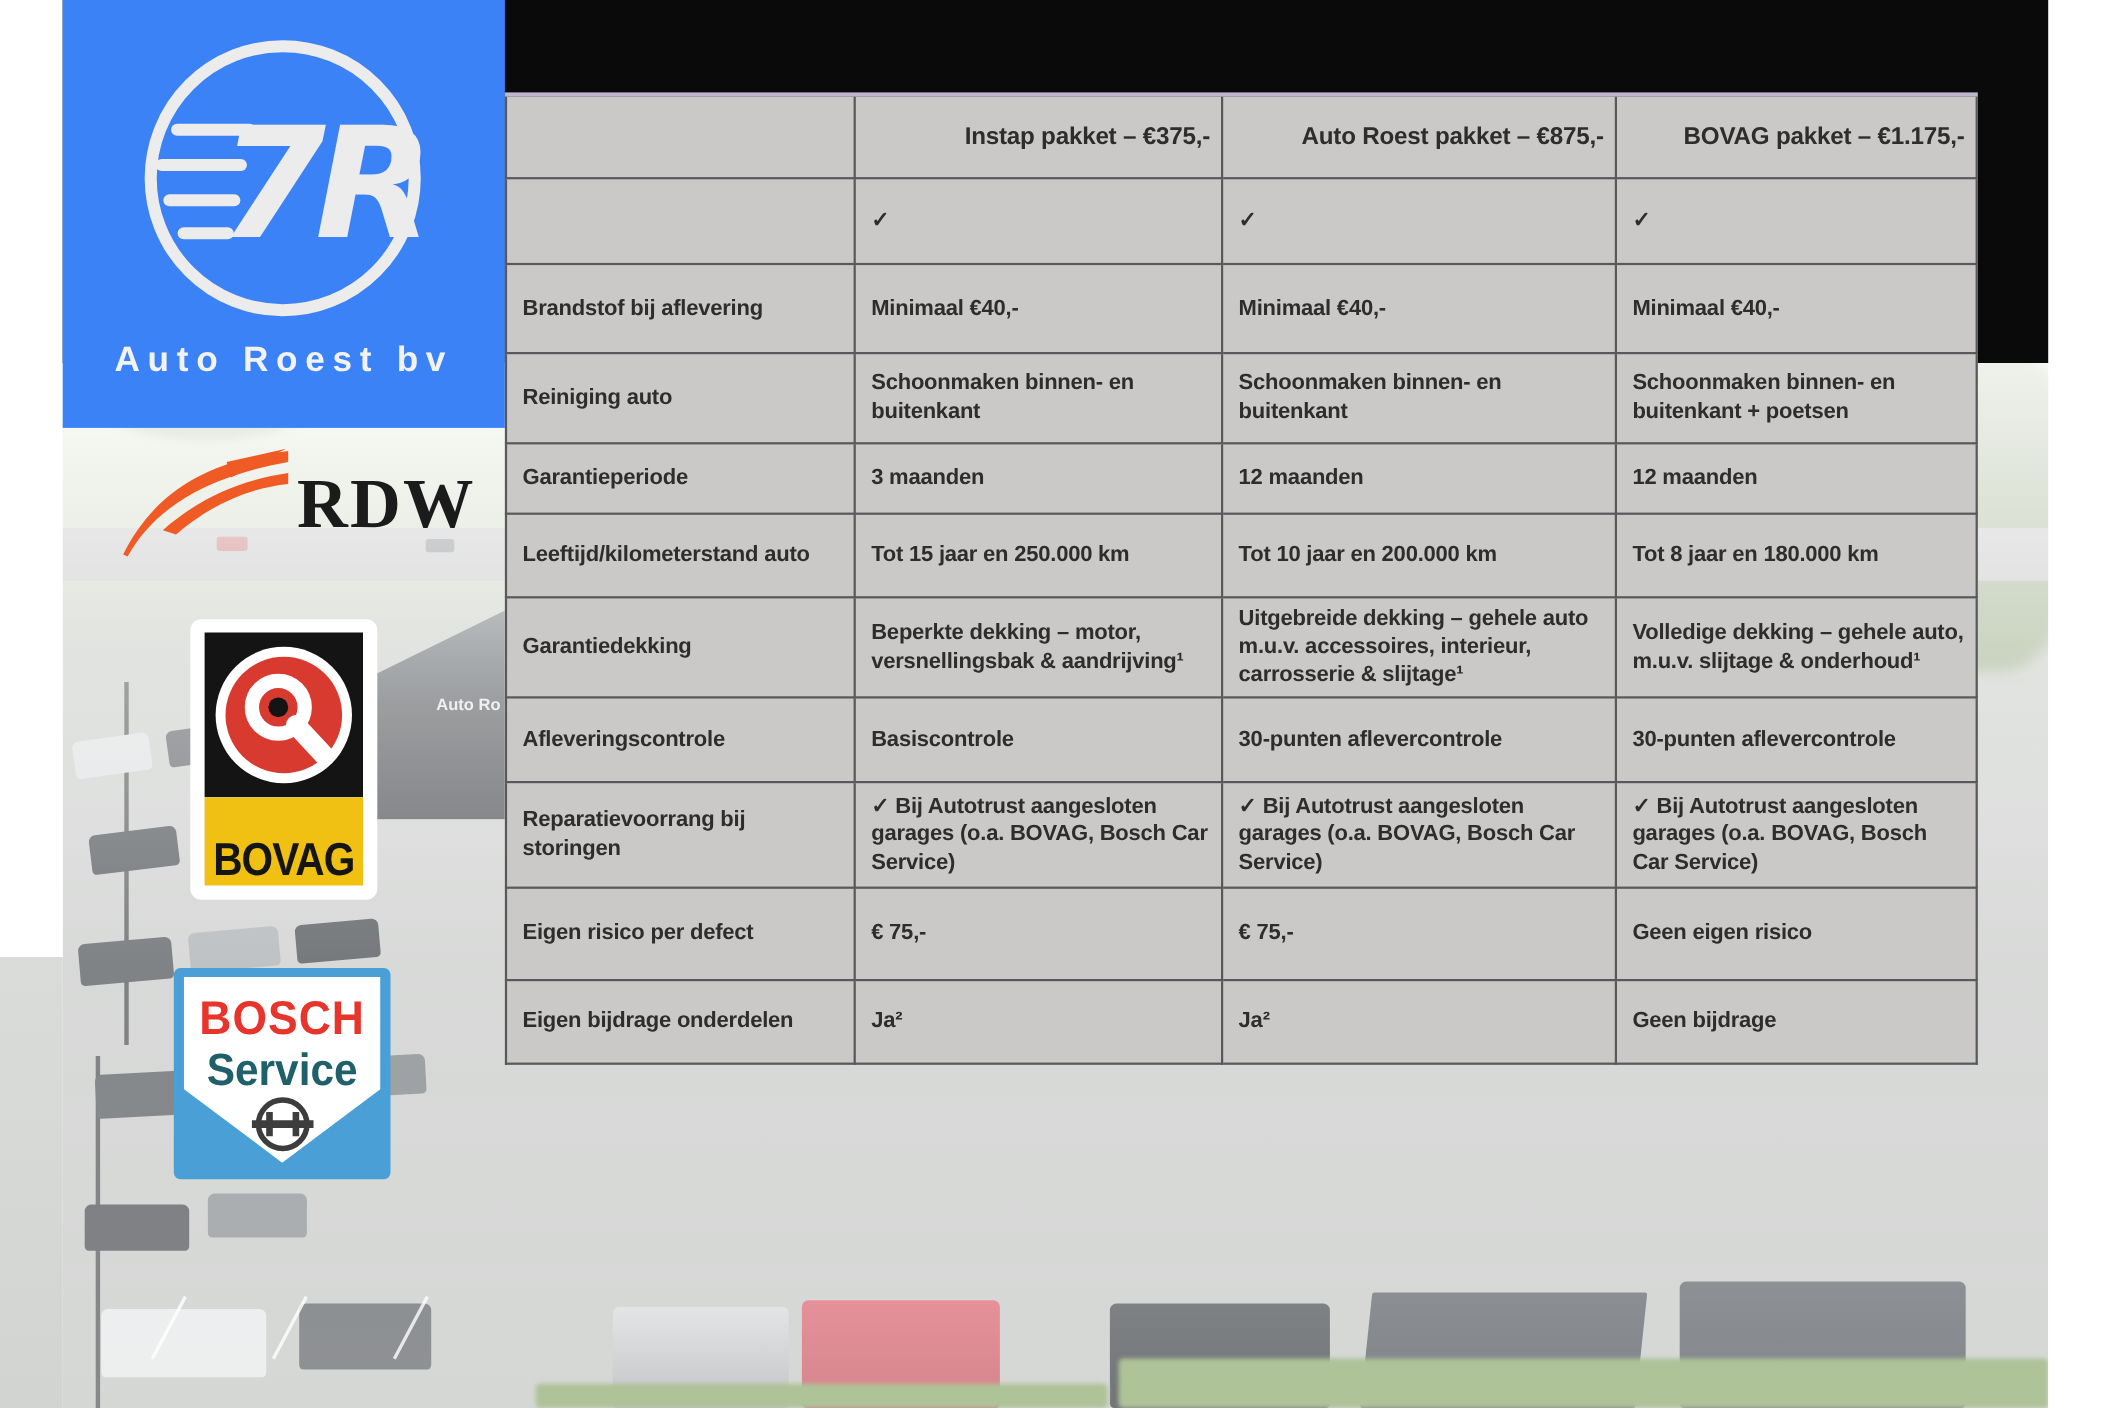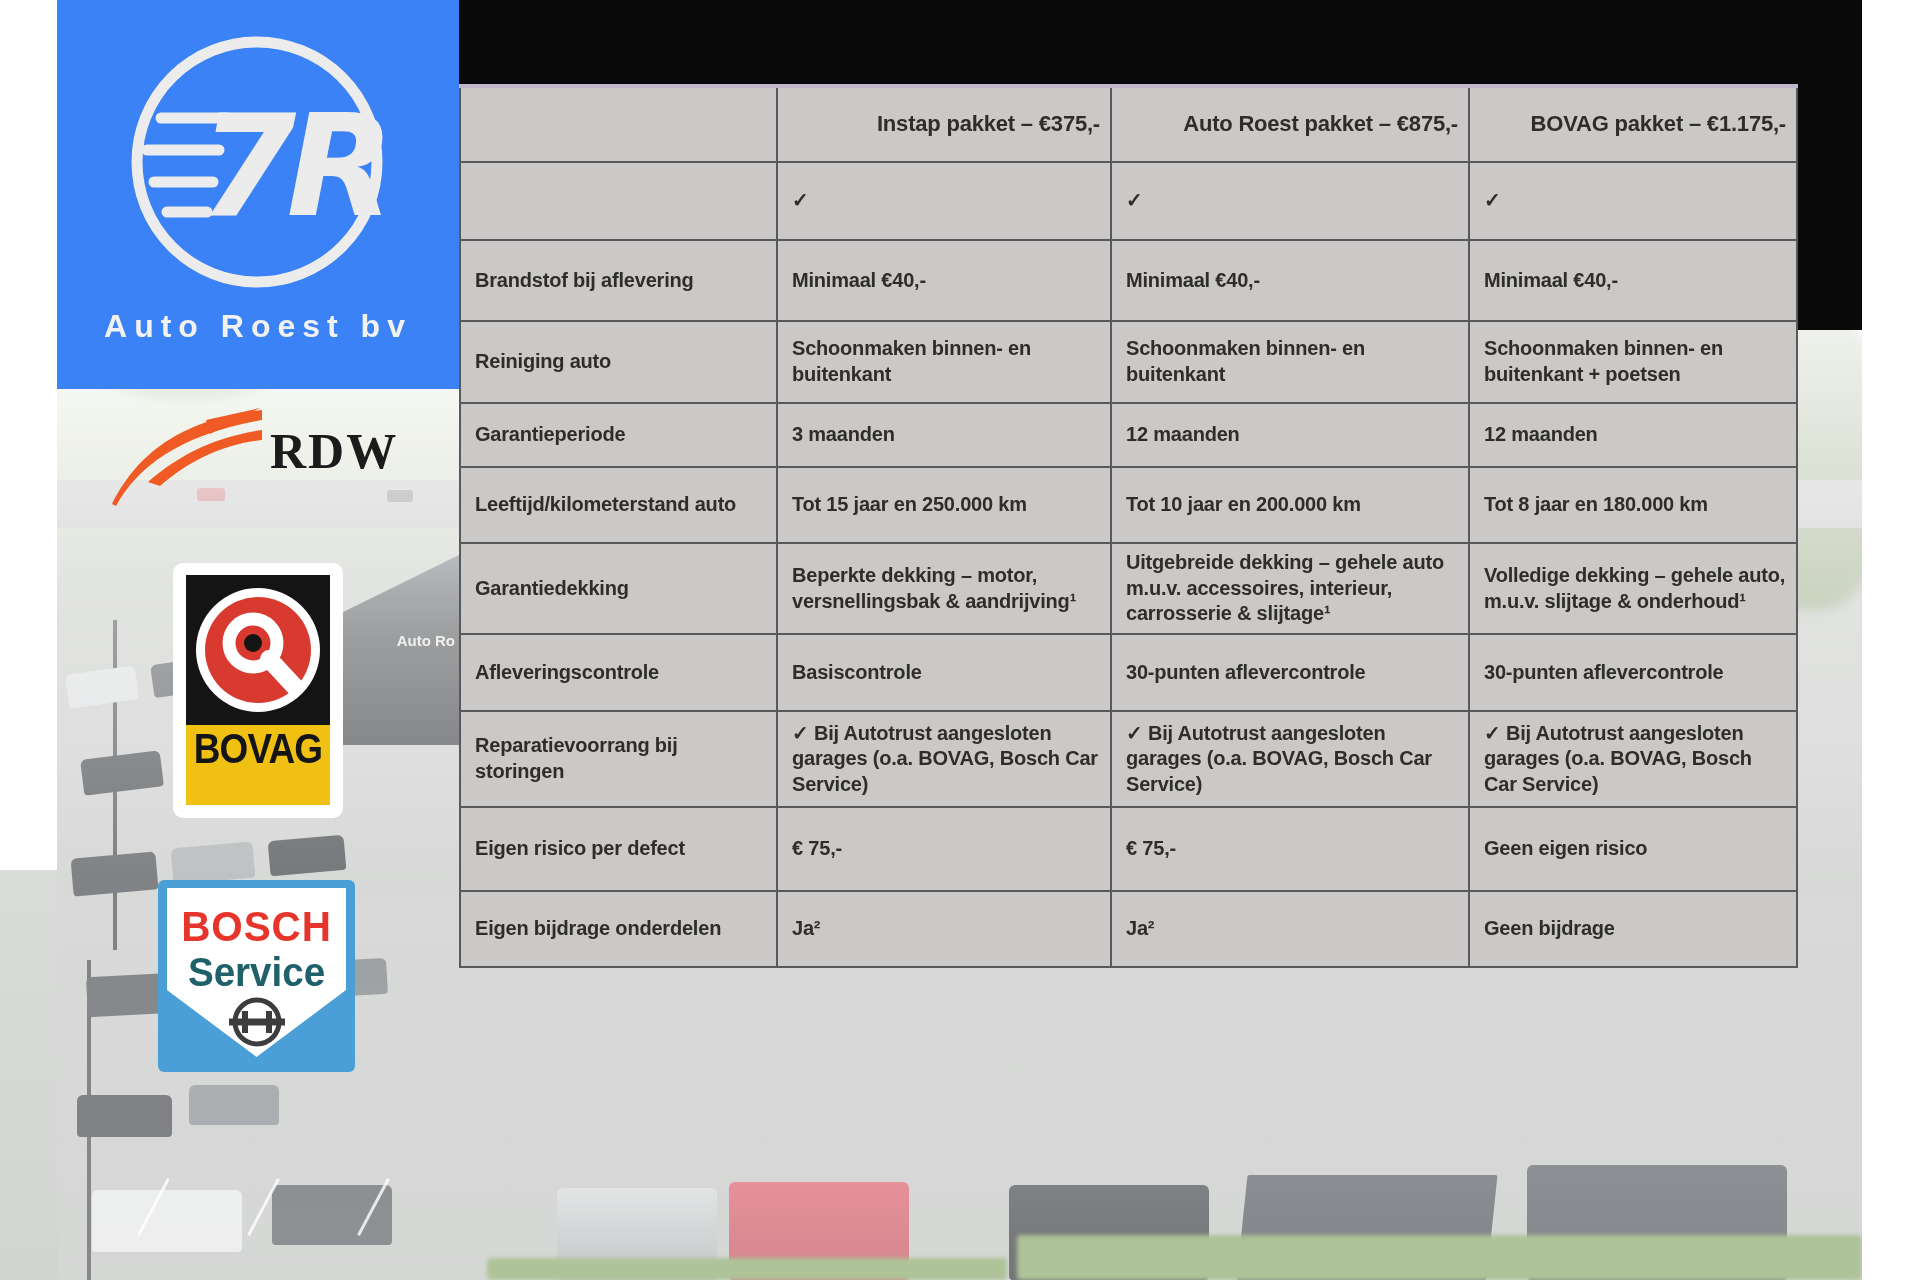--- a/index.html
+++ b/index.html
@@ -35,25 +35,25 @@
 
   
   .black-band{position:absolute;left:57px;top:0;width:1805px;height:330px;background:#0a0a0a;z-index:4;}
   .brand-box{position:absolute;left:57px;top:0;width:402px;height:389px;background:#3b82f6;z-index:5;}
   .brand-name{position:absolute;left:0;right:0;top:308px;text-align:center;color:#f2f2f2;
               font-size:32px;font-weight:bold;letter-spacing:7px;}
 
   
   .rdw{position:absolute;left:110px;top:408px;width:300px;height:110px;z-index:6;}
   .rdw-text{position:absolute;left:160px;top:18px;font-family:"Liberation Serif",serif;font-weight:bold;
-            font-size:50px;color:#1b1b1b;letter-spacing:2px;line-height:1;}
+            font-size:64px;color:#1b1b1b;letter-spacing:2px;line-height:1;}
   .bovag{position:absolute;left:173px;top:563px;width:170px;height:255px;z-index:6;
          background:#ffffff;border-radius:10px;overflow:hidden;}
   .bovag-yellow{position:absolute;left:13px;top:162px;width:144px;height:80px;background:#f0c112;
-                display:flex;align-items:flex-start;justify-content:center;}
+                display:flex;align-items:flex-end;justify-content:center;}
   .bovag-word{font-size:42px;font-weight:bold;letter-spacing:-1px;color:#151515;transform:scaleX(.88);}
   .bosch{position:absolute;left:158px;top:880px;width:197px;height:192px;z-index:6;
          background:#4a9fd7;border-radius:6px;overflow:hidden;}
   .bosch-shield{position:absolute;left:9px;top:8px;width:179px;height:176px;background:#ffffff;
          clip-path:polygon(0 0,100% 0,100% 58%,50% 96%,0 58%);text-align:center;}
   .bosch-word{margin-top:14px;font-size:43px;font-weight:bold;letter-spacing:1px;color:#e7352c;transform:scaleX(.94);}
   .bosch-service{margin-top:-2px;font-size:41px;font-weight:bold;color:#20606a;transform:scaleX(.94);}
 
   
   .tablewrap{position:absolute;left:459px;top:84px;z-index:5;border-top:4px solid #c2b6cd;}

